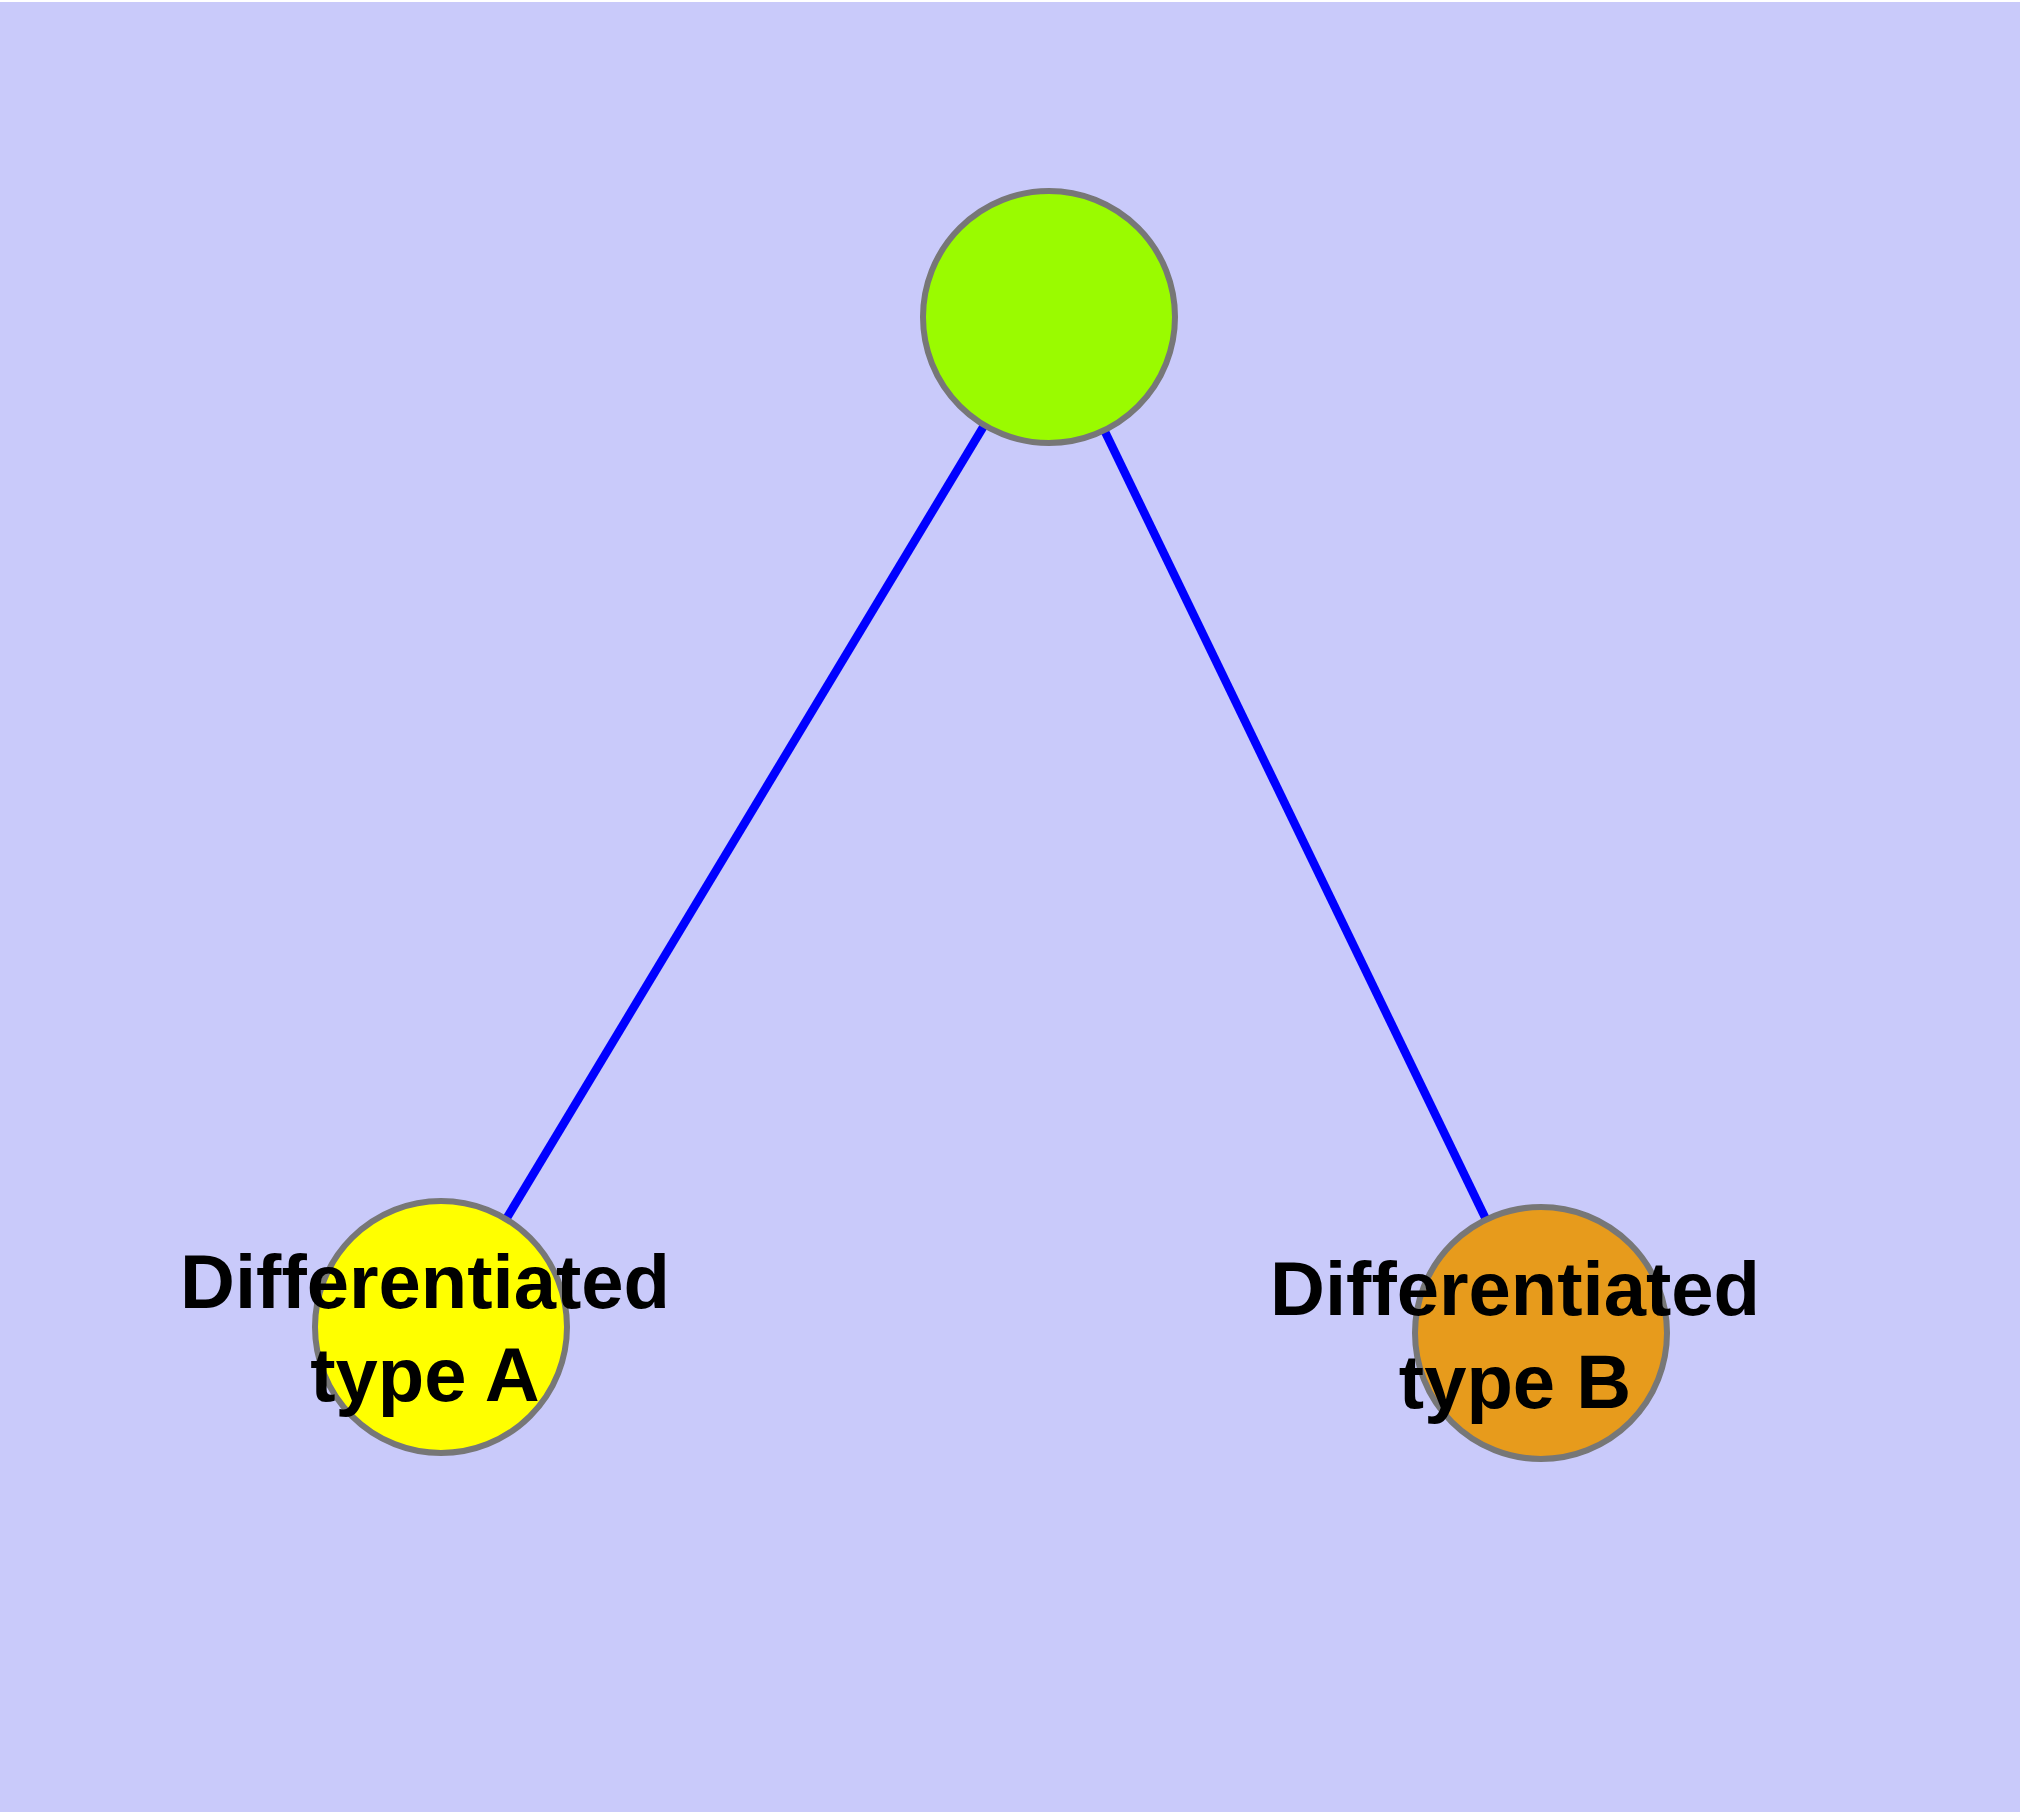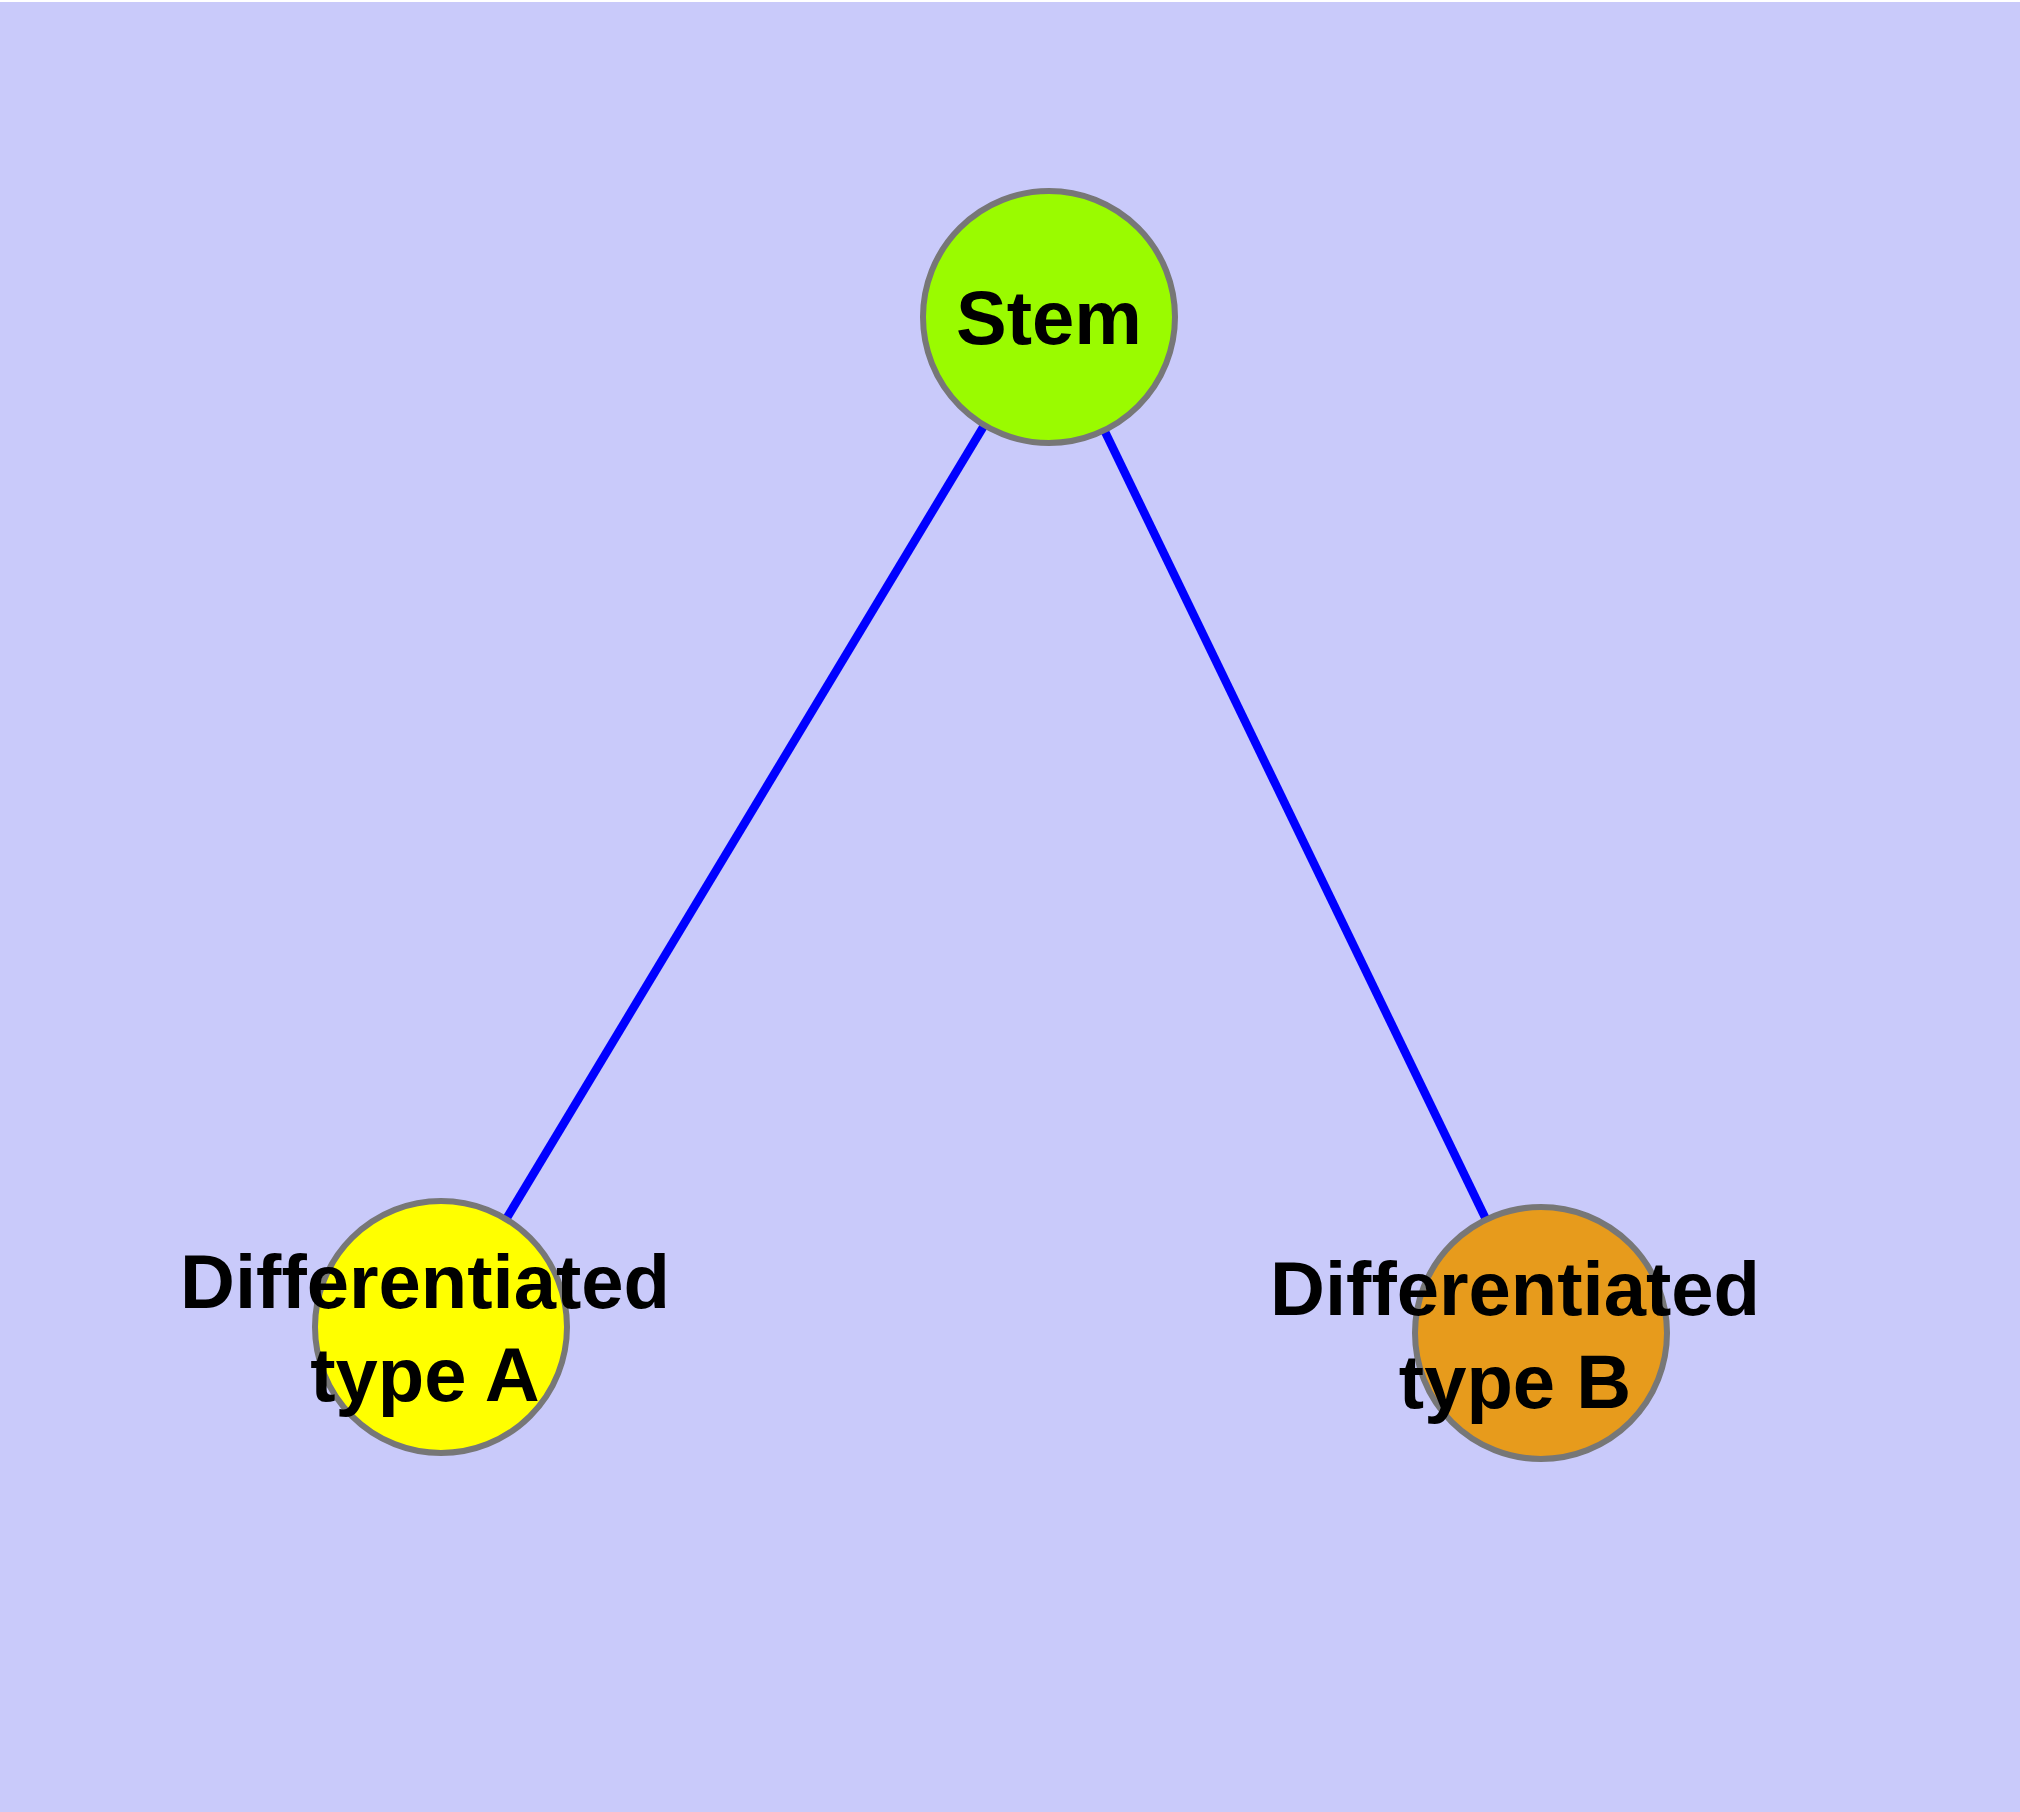--- a/index.html
+++ b/index.html
@@ -67,20 +67,19 @@
 
   <svg class="edge-layer" width="2021" height="1812" viewBox="0 0 2384 2138">
     <line x1="1238" y1="374" x2="520" y2="1566" style="stroke: rgb(0, 0, 255);"></line>
     <line x1="1238" y1="374" x2="1818" y2="1573" style="stroke: rgb(0, 0, 255);"></line>
   </svg>
 
   <div class="node node-stem" style="background-color: rgb(154, 251, 0);"></div>
   <div class="node node-a" style="background-color: rgb(255, 255, 0);"></div>
   <div class="node node-b" style="background-color: rgb(231, 155, 28);"></div>
 
-  <div class="label label-stem" style="color: rgb(0, 0, 0);">Stem</div>
   <div class="label label-a" style="color: rgb(0, 0, 0);">Differentiated
 type A</div>
   <div class="label label-b" style="color: rgb(0, 0, 0);">Differentiated
 type B</div>
 
 </div>
 
 
 </body></html>

